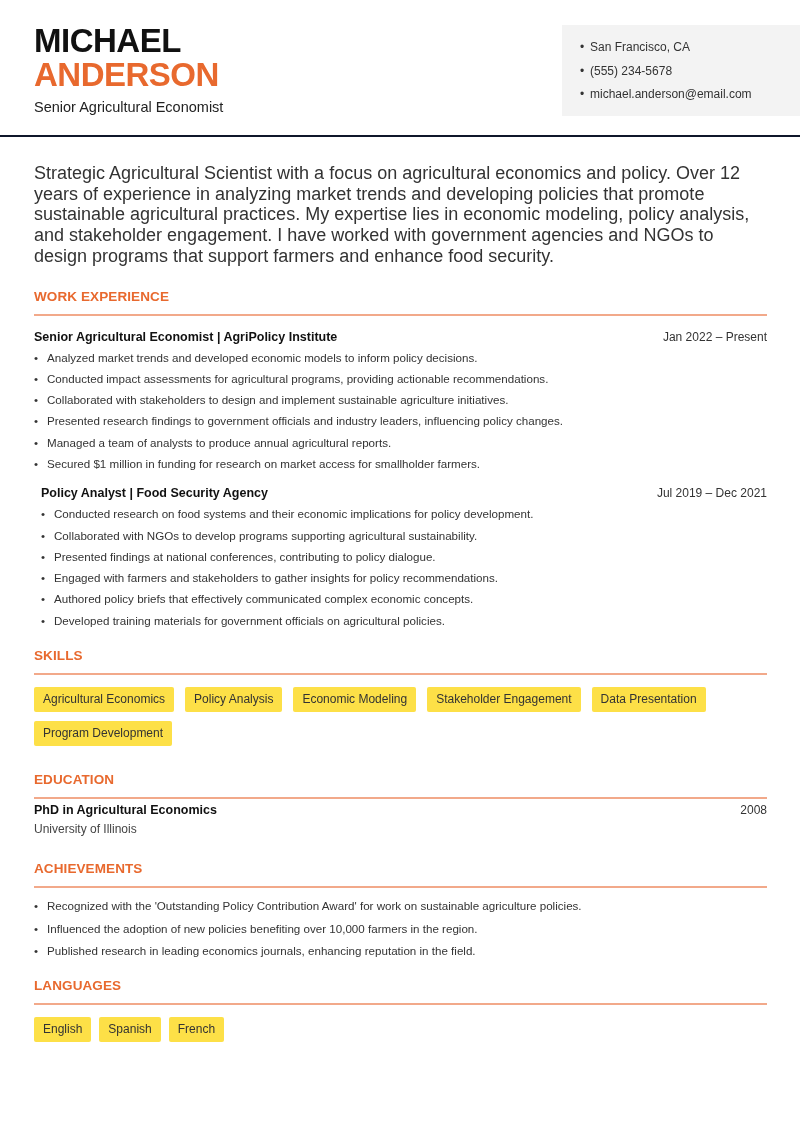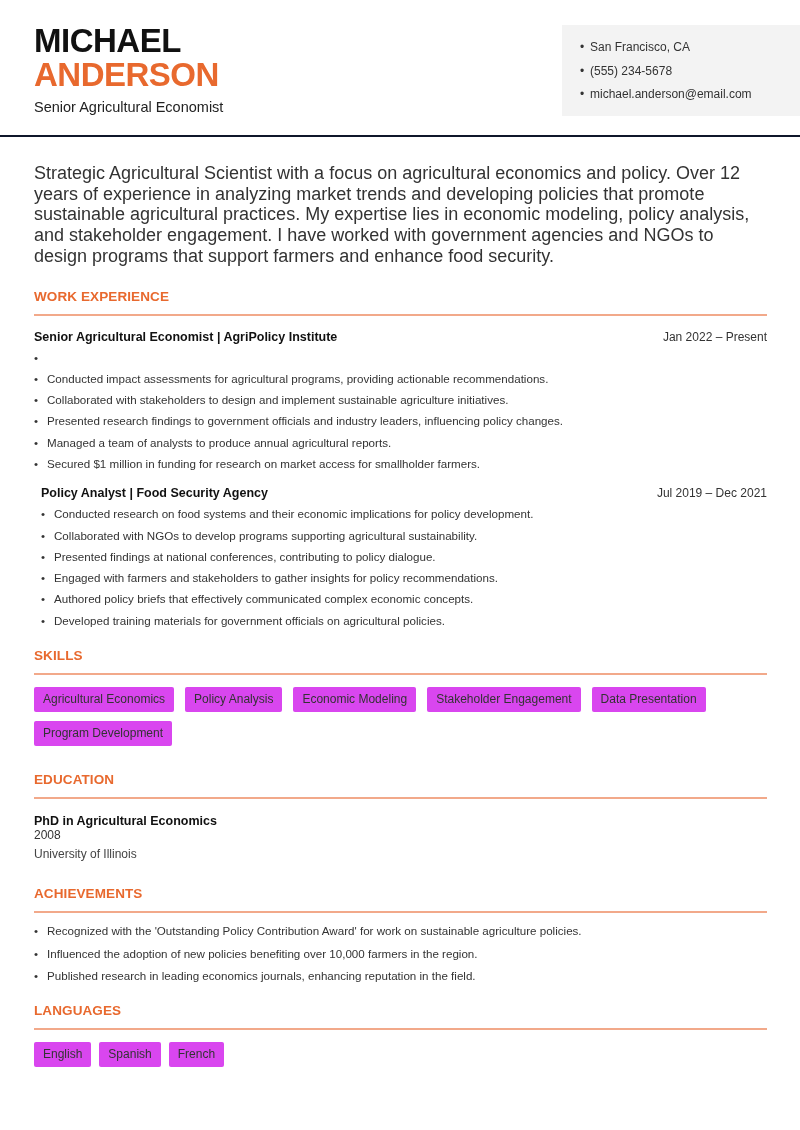--- a/index.html
+++ b/index.html
@@ -22,21 +22,21 @@
     .section-rule { height: 2px; background: #f2a98a; margin-top: 10px; }
 
     .job-head { display: flex; justify-content: space-between; align-items: flex-end; }
     .job-role { font-size: 12.5px; font-weight: 700; color: #111; }
     .job-date { font-size: 12px; color: #333; }
     .bullets { list-style: none; margin-top: 6px; }
     .bullets li { font-size: 11.6px; color: #333; height: 21.3px; line-height: 16px; display: flex; }
     .bullets li .dot { width: 13px; flex: none; }
 
     .tags { display: flex; flex-wrap: wrap; gap: 9px 11px; }
-    .tag { background: #d946ef; font-size: 12px; color: #333; padding: 0 9px; height: 25px; line-height: 25px; border-radius: 2px; }
+    .tag { background: #fde047; font-size: 12px; color: #333; padding: 0 9px; height: 25px; line-height: 25px; border-radius: 2px; }
 
     .edu-row { display: flex; justify-content: space-between; align-items: baseline; }
     .edu-degree { font-size: 12.5px; font-weight: 700; color: #111; }
     .edu-year { font-size: 12px; color: #333; }
     .edu-school { font-size: 12px; color: #444; margin-top: 5px; }
   </style>
 </head>
 <body>
 
 <div class="header">
@@ -68,20 +68,21 @@
     <div class="section-rule"></div>
 
     <div style="margin-top:14px;">
       <div class="job-head">
         <span class="job-role">Senior Agricultural Economist | AgriPolicy Institute</span>
         <span class="job-date">Jan 2022 – Present</span>
       </div>
       <ul class="bullets">
         <li>
             <span class="dot">•</span>
+            <span>Analyzed market trends and developed economic models to inform policy decisions.</span>
           </li>
         <li>
             <span class="dot">•</span>
             <span>Conducted impact assessments for agricultural programs, providing actionable recommendations.</span>
           </li>
         <li>
             <span class="dot">•</span>
             <span>Collaborated with stakeholders to design and implement sustainable agriculture initiatives.</span>
           </li>
         <li>
@@ -142,21 +143,21 @@
       <span class="tag">Economic Modeling</span>
       <span class="tag">Stakeholder Engagement</span>
       <span class="tag">Data Presentation</span>
       <span class="tag">Program Development</span>
     </div>
   </div>
 
   <div style="margin-top:26px;">
     <div class="section-title">EDUCATION</div>
     <div class="section-rule"></div>
-    <div class="edu-row" style="margin-top:15px;flex-direction:column;">
+    <div class="edu-row" style="margin-top:4px;">
       <span class="edu-degree">PhD in Agricultural Economics</span>
       <span class="edu-year">2008</span>
     </div>
     <div class="edu-school">University of Illinois</div>
   </div>
 
   <div style="margin-top:25px;">
     <div class="section-title">ACHIEVEMENTS</div>
     <div class="section-rule"></div>
     <ul class="bullets" style="margin-top:10px;">

